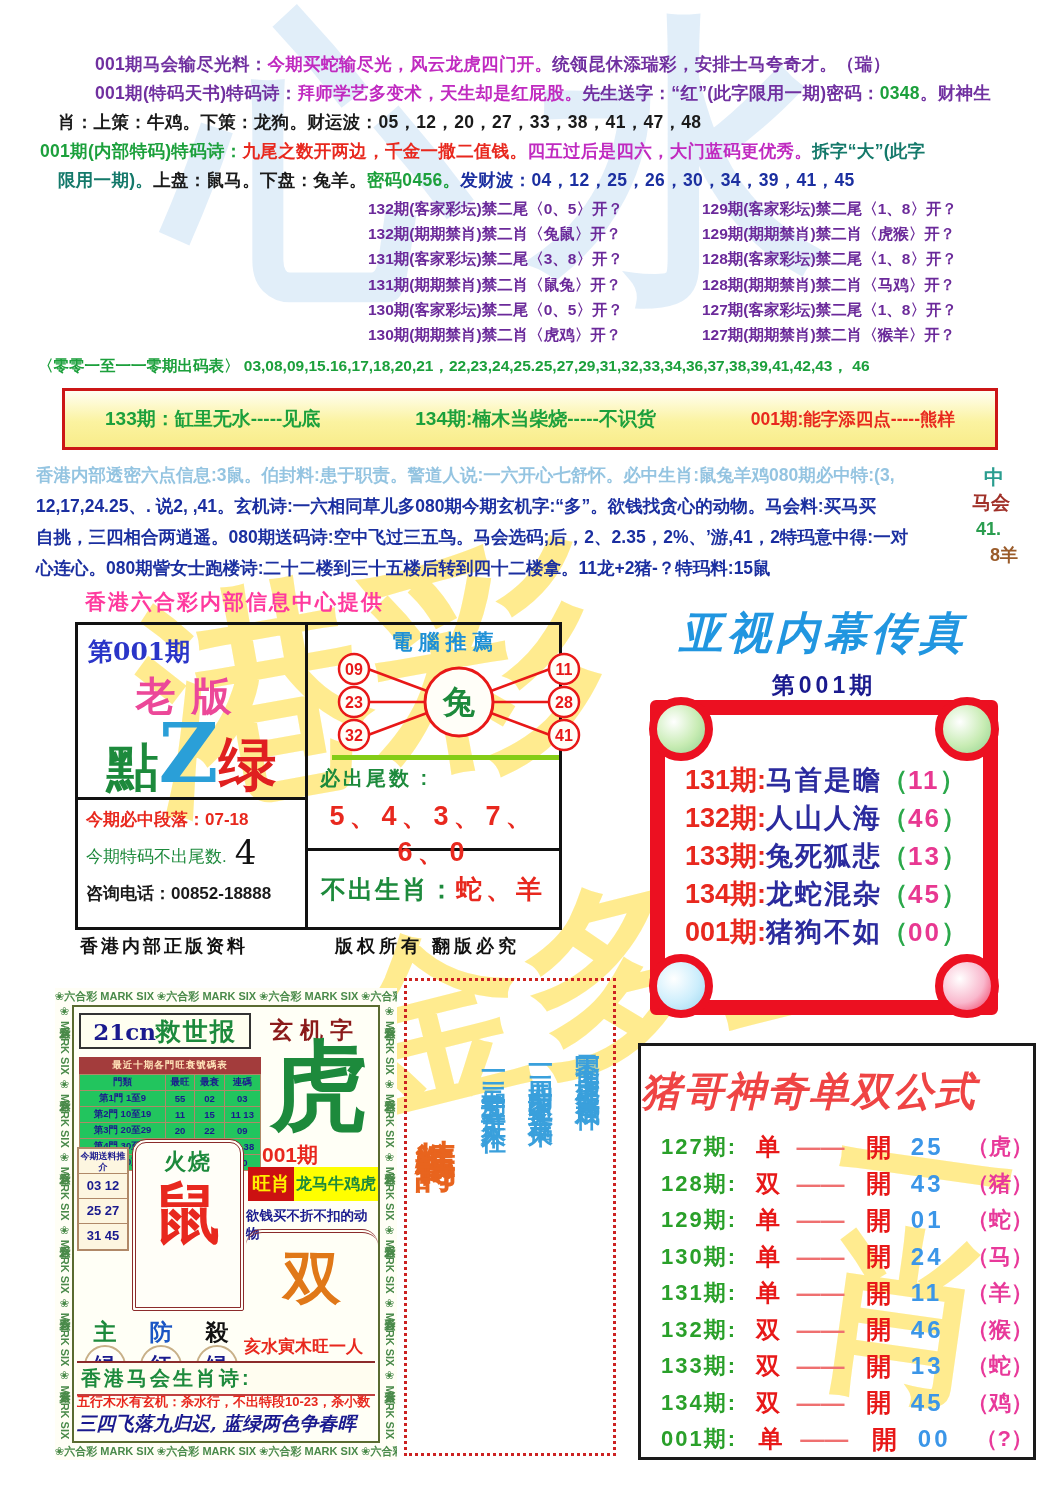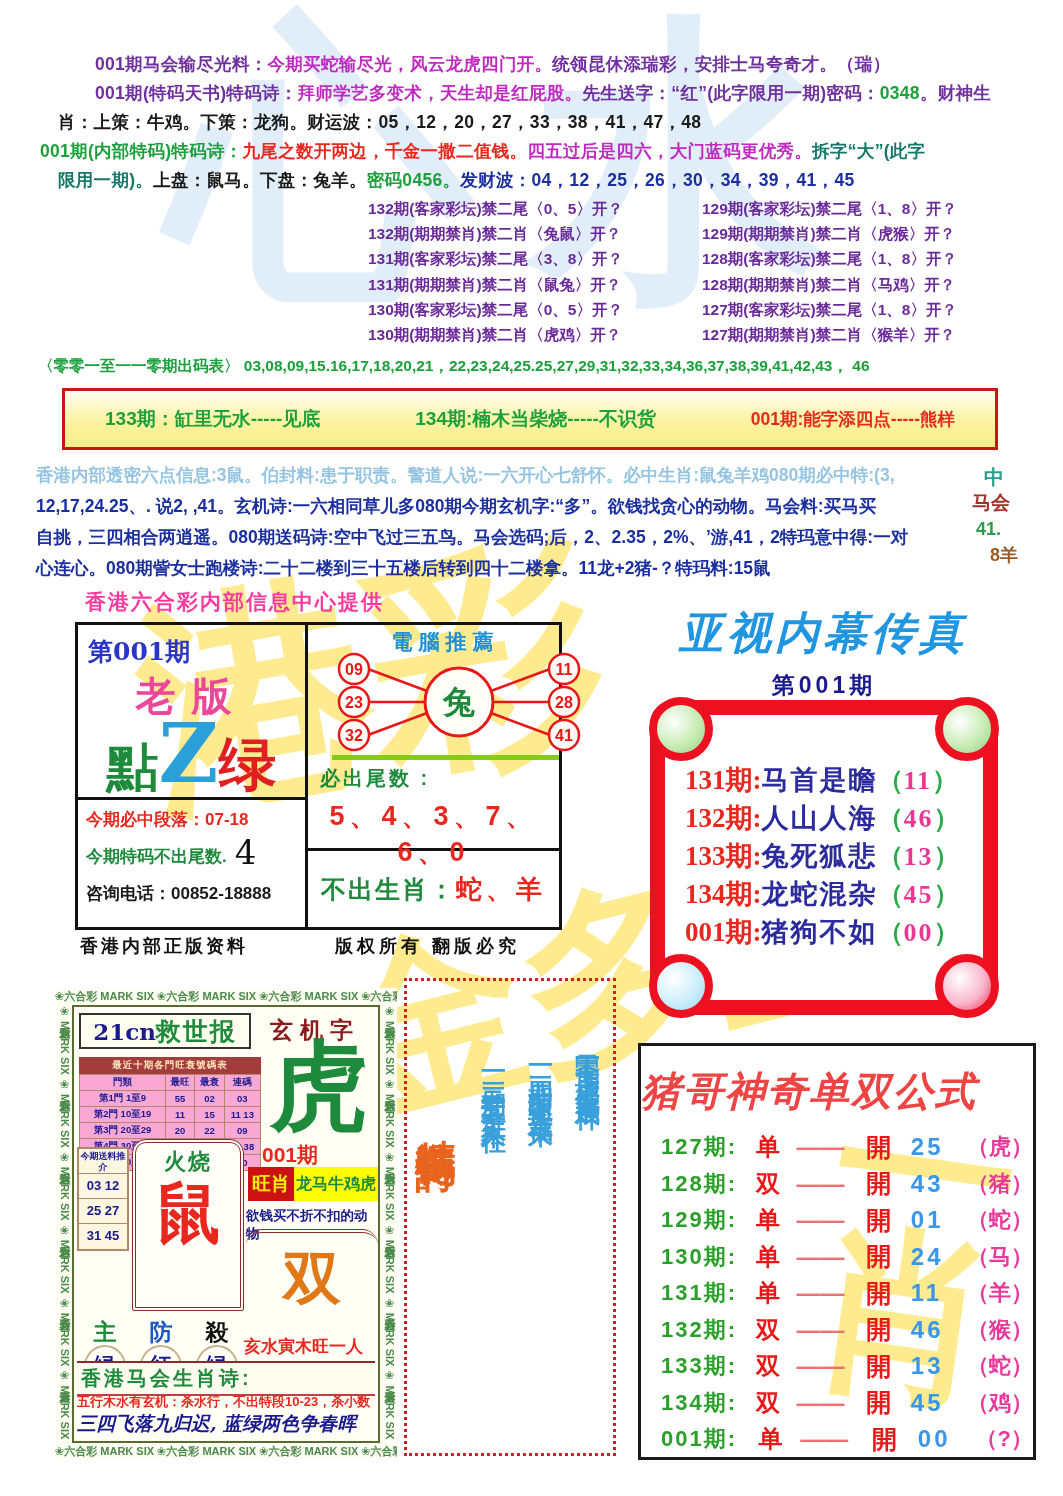--- a/index.html
+++ b/index.html
@@ -48,21 +48,21 @@
             font-family:"DejaVu Serif",serif;}
   .lb-title{position:absolute;top:44px;left:0;right:0;text-align:center;color:#ec4899;font-size:40px;
             font-weight:900;letter-spacing:16px;font-family:"DejaVu Serif",serif;}
   .lb-chars{position:absolute;top:94px;left:0;right:0;display:flex;align-items:flex-end;justify-content:center;line-height:.85;}
   .lbc1{color:#1d8a3c;font-size:52px;font-weight:900;}
   .lbc2{color:#2a9fd8;font-size:82px;font-weight:900;font-family:"DejaVu Serif",serif;}
   .lbc3{color:#e02020;font-size:58px;font-weight:900;}
   .lb-low{position:absolute;top:172px;left:0;right:0;bottom:0;border-top:3px solid #111;padding:8px 8px 0 8px;}
   .lb-duan{color:#e8281e;font-weight:bold;font-size:17px;}
   .lb-wei{margin-top:6px;display:flex;align-items:flex-end;}
-  .lb-weilabel{color:#1d8a3c;font-weight:bold;font-size:17px;}
+  .lb-weilabel{color:#1d8a3c;font-weight:normal;font-size:17px;}
   .lb-weinum{color:#111;font-size:34px;font-family:"DejaVu Serif",serif;margin-left:8px;line-height:.9;}
   .lb-tel{margin-top:14px;color:#1a1a1a;font-weight:bold;font-size:17px;}
   .mb-right{flex:1;display:flex;flex-direction:column;}
   .mb-r1{height:130px;border-bottom:5px solid #84cc16;position:relative;margin-left:24px;}
   .cp-title{position:absolute;top:3px;left:0;right:0;text-align:center;color:#1e90d6;font-weight:bold;
             font-size:21px;letter-spacing:6px;}
   .cp-svg{position:absolute;left:0px;top:26px;}
   .mb-r2{height:88px;border-bottom:3px solid #111;position:relative;}
   .t-label{position:absolute;top:5px;left:12px;color:#1d8a3c;font-weight:bold;font-size:20px;letter-spacing:3px;}
   .t-nums{position:absolute;top:38px;left:0;right:0;text-align:center;color:#e8281e;font-weight:bold;
@@ -71,22 +71,22 @@
   .nx-label{color:#1d8a3c;font-weight:bold;font-size:25px;letter-spacing:2px;}
   .nx-val{color:#e8281e;font-weight:bold;font-size:26px;letter-spacing:4px;}
   .foot1{left:80px;top:934px;color:#111;font-weight:bold;font-size:18px;letter-spacing:3px;}
   .foot2{left:335px;top:934px;color:#111;font-weight:bold;font-size:18px;letter-spacing:4px;}
 
   
   .ys-title{left:628px;top:604px;width:390px;text-align:center;color:#2196e0;font-size:44px;font-weight:900;
             font-style:italic;letter-spacing:4px;font-family:"DejaVu Serif",serif;}
   .ys-issue{left:650px;top:670px;width:348px;text-align:center;color:#1a1a8e;font-weight:bold;
             font-size:23px;letter-spacing:4px;}
-  .ys-frame{left:650px;top:700px;width:348px;height:315px;border:15px solid #ec1021;border-radius:24px;
-            box-sizing:border-box;background:#fff;font-family:Liberation Serif, serif;}
+  .ys-frame{left:650px;top:700px;width:348px;height:315px;border:15px solid #ec1021;border-radius:6px;
+            box-sizing:border-box;background:#fff;}
   .ball{position:absolute;width:48px;height:48px;border:8px solid #ec1021;border-radius:50%;z-index:2;}
   .ball-tl{left:-16px;top:-18px;background:radial-gradient(circle at 35% 35%,#ffffff,#c8ecb4 55%,#8fd08c);}
   .ball-tr{right:-16px;top:-18px;background:radial-gradient(circle at 35% 35%,#ffffff,#c8ecb4 55%,#8fd08c);}
   .ball-bl{left:-16px;bottom:-18px;background:radial-gradient(circle at 35% 35%,#ffffff,#cdeefc 55%,#9bd7f0);}
   .ball-br{right:-16px;bottom:-18px;background:radial-gradient(circle at 35% 35%,#ffffff,#f9b8cd 55%,#ee2e55);}
   .ys-list{position:absolute;inset:10px 6px 10px 20px;display:flex;flex-direction:column;justify-content:center;}
   .ys-row{line-height:35px;font-weight:bold;white-space:nowrap;}
   .ysq{color:#e8281e;font-size:27px;}
   .ysp{color:#2b2b9e;font-size:27px;letter-spacing:2px;}
   .ysparen{color:#2aa84a;font-size:26px;}
@@ -104,21 +104,21 @@
               display:flex;align-items:center;justify-content:center;background:#fffff0;box-sizing:border-box;}
   .j-cn{color:#1a1a8e;font-weight:900;font-size:23px;font-family:"DejaVu Serif",serif;}
   .j-rest{color:#1d8a3c;font-weight:900;font-size:25px;letter-spacing:2px;font-family:"DejaVu Serif",serif;}
   .j-xjzl{position:absolute;left:196px;top:8px;color:#8b1a1a;font-weight:900;font-size:23px;letter-spacing:7px;
           font-family:"DejaVu Serif",serif;}
   .j-xjz{position:absolute;left:196px;top:30px;color:#1d8a3c;font-weight:900;font-size:98px;line-height:1;
          font-family:"DejaVu Serif",serif;}
   .j-table{position:absolute;left:5px;top:50px;width:182px;}
   .jt-title{background:#a33c3c;color:#ffe2b8;font-size:9.5px;font-weight:bold;text-align:center;
             padding:2px 0;letter-spacing:1px;}
-  .j-table table{width:100%;border-collapse:collapse;background:#f9a8d4;}
+  .j-table table{width:100%;border-collapse:collapse;background:#22c55e;}
   .j-table td,.j-table th{border:1px solid #b08968;font-size:9.5px;color:#1a1a8e;text-align:center;
             padding:1px 0;font-weight:bold;}
   .j-issue{position:absolute;left:188px;top:134px;color:#e8281e;font-weight:bold;font-size:21px;}
   .j-song{position:absolute;left:3px;top:140px;width:52px;height:104px;border:2px solid #b08968;
           background:#fdf6e0;box-sizing:border-box;text-align:center;}
   .j-songl{font-size:9px;color:#1a1a8e;font-weight:bold;line-height:11px;padding-top:2px;}
   .j-songn{font-size:13px;color:#1a1a8e;font-weight:bold;border-top:1px solid #b08968;line-height:24px;}
   .j-ribbon{position:absolute;left:58px;top:132px;width:112px;height:172px;border:4px double #8b2b2b;
             border-radius:14px 14px 2px 2px;background:#fffef8;box-sizing:border-box;text-align:center;}
   .j-huo{color:#1d8a3c;font-weight:bold;font-size:22px;margin-top:4px;letter-spacing:2px;}

